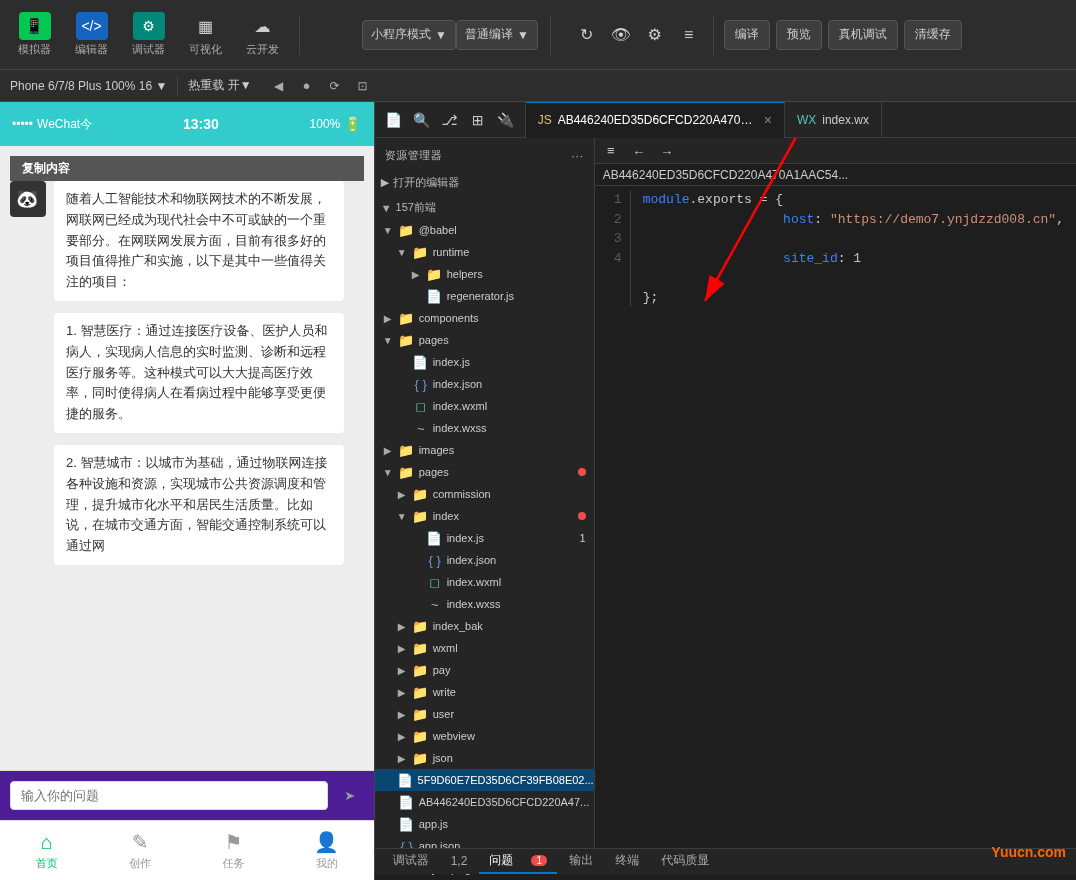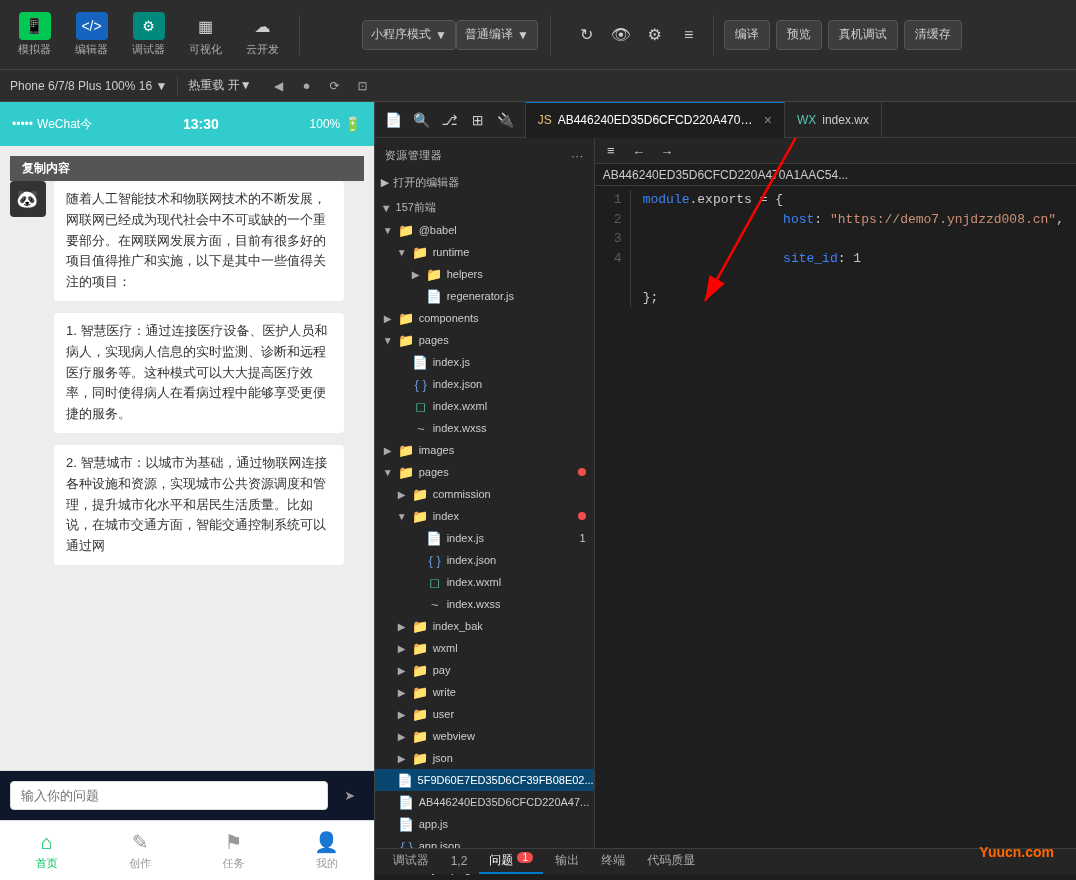--- a/index.html
+++ b/index.html
@@ -174,21 +174,21 @@
       background: white;
       border-radius: 4px;
       padding: 8px 12px;
       max-width: 290px;
       font-size: 13px;
       color: #333;
       line-height: 1.6;
     }
 
     .phone-input-bar {
-      background: #0f172a;
+      background: #4c1d95;
       height: 50px;
       display: flex;
       align-items: center;
       padding: 0 10px;
       gap: 8px;
       border-top: 1px solid #ddd;
     }
     .phone-input {
       flex: 1;
       background: white;
@@ -413,21 +413,21 @@
     }
     .error-item {
       display: flex; align-items: center; gap: 6px;
     }
     .error-icon { color: #f14c4c; font-size: 14px; }
 
     
     .watermark {
       position: fixed;
       bottom: 20px;
-      right: 22px;
+      right: 10px;
       color: #ff6600;
       font-size: 14px;
       font-weight: bold;
       z-index: 999;
     }
 
     .file-tree-open-editors {
       padding: 2px 0;
     }
     .section-header {
@@ -840,21 +840,21 @@
       </div>
     </div>
 
     <div class="bottom-panel">
       <div class="bottom-tab">
         <span>调试器</span>
       </div>
       <div class="bottom-tab">
         <span>1,2</span>
       </div>
-      <div class="bottom-tab active" style="display:flex;align-items:flex-start;gap:4px;">
+      <div class="bottom-tab active" style="display:flex;align-items:center;gap:18px;">
         <span>问题</span>
         <span class="bottom-badge">1</span>
       </div>
       <div class="bottom-tab">
         <span>输出</span>
       </div>
       <div class="bottom-tab">
         <span>终端</span>
       </div>
       <div class="bottom-tab">

